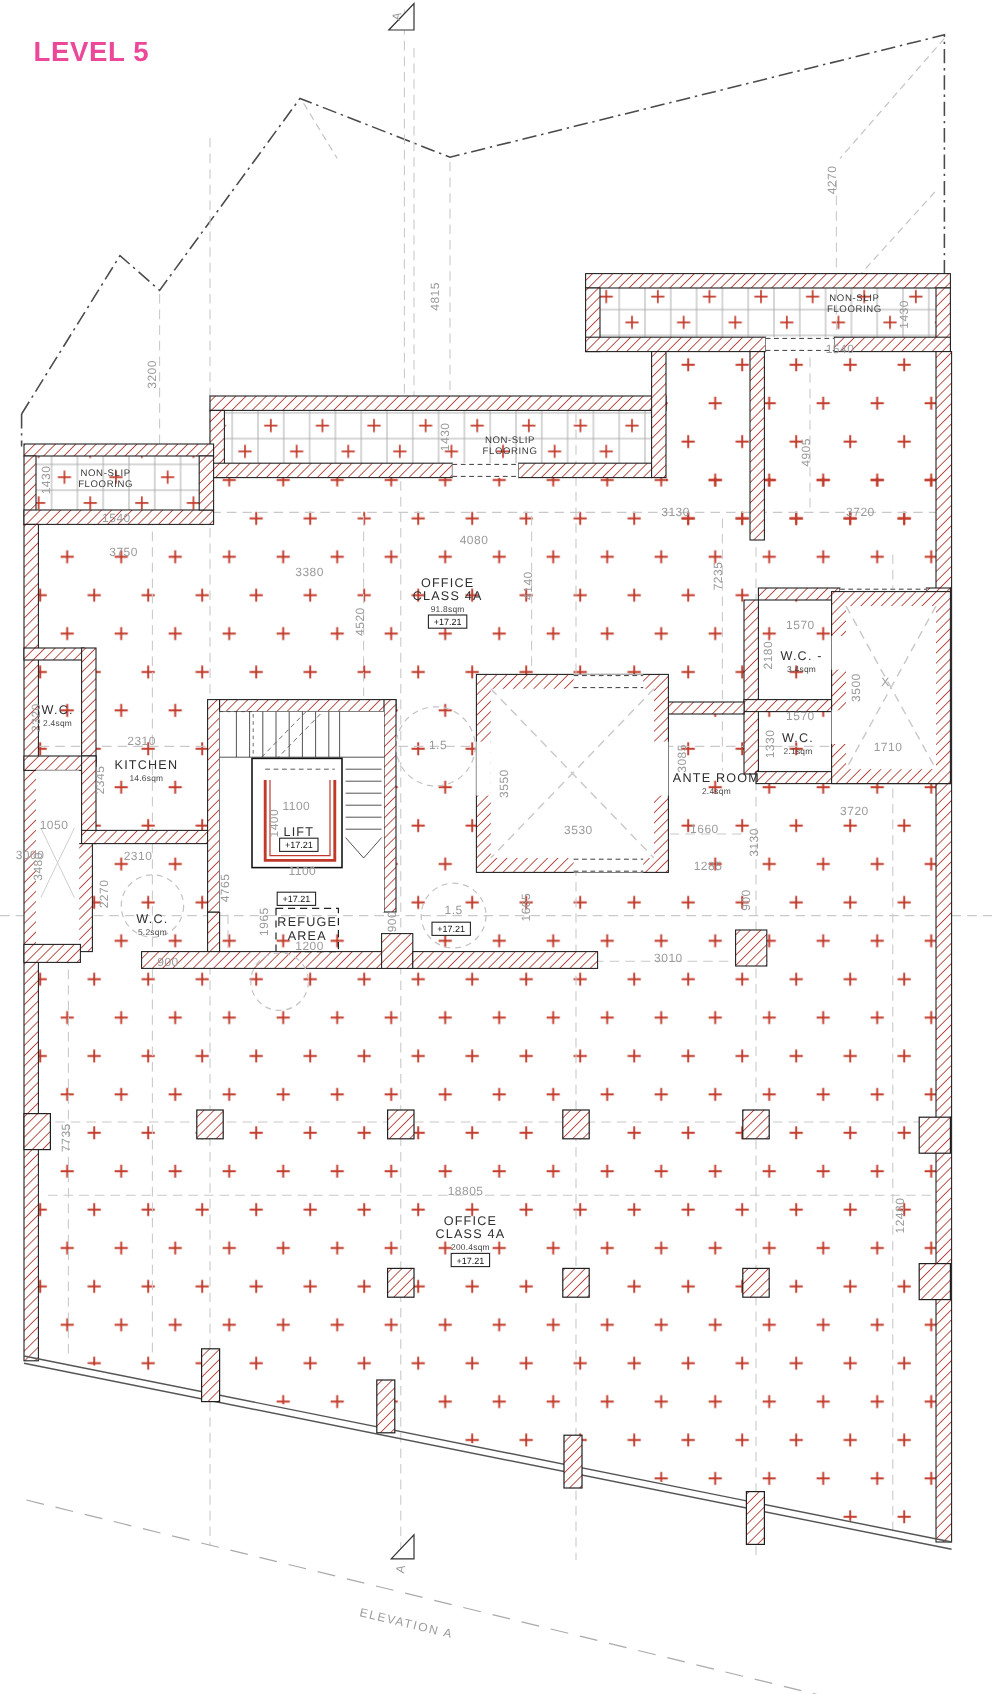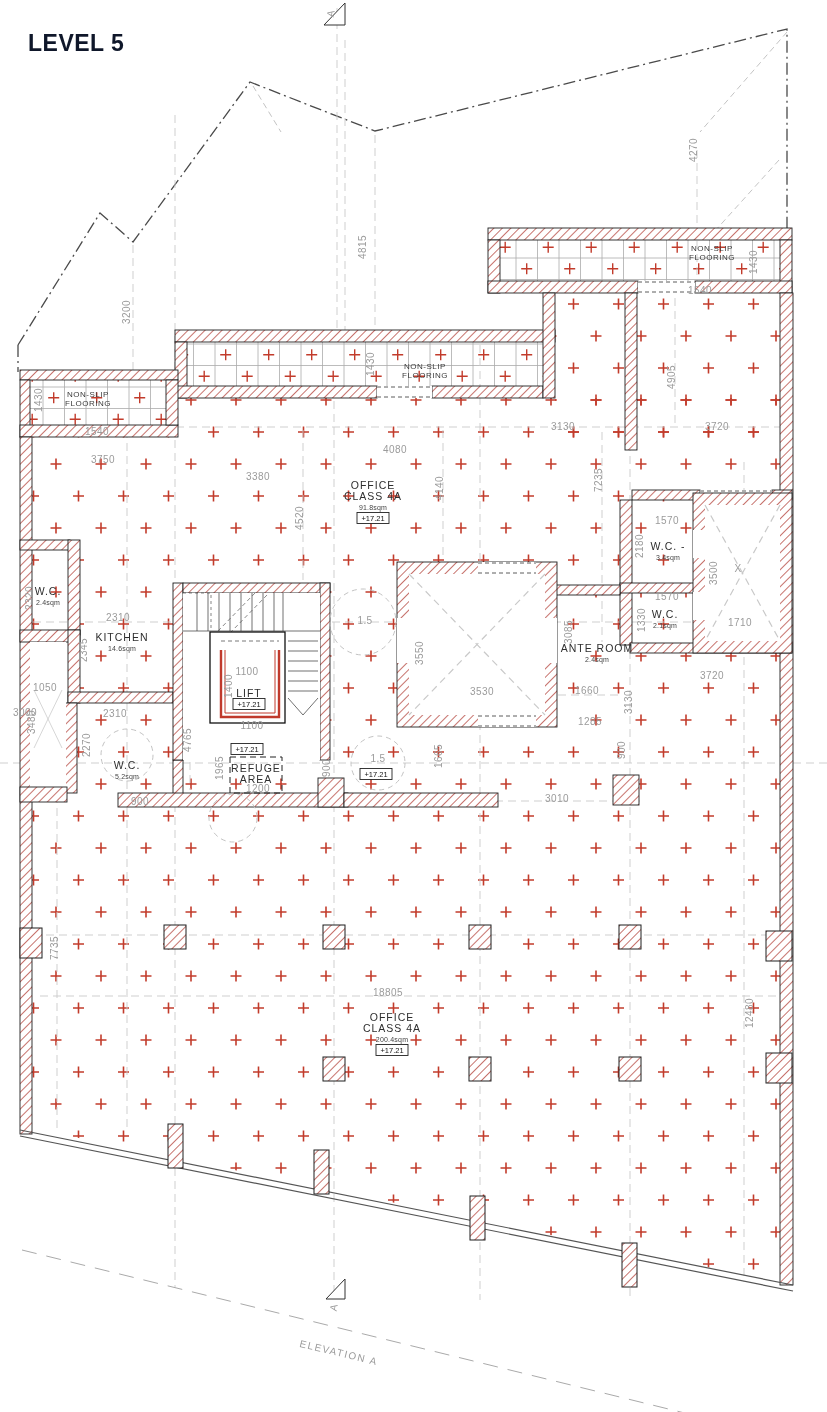--- a/index.html
+++ b/index.html
@@ -1,18 +1,18 @@
 <!DOCTYPE html>
 <html><head>
 <meta charset="utf-8">
 <style>
   html,body{margin:0;padding:0;background:#ffffff;}
   #sheet{position:relative;width:827px;height:1412px;background:#fff;overflow:hidden;
          font-family:"Liberation Sans",sans-serif;}
-  #title{position:absolute;left:28px;top:30px;font-size:23px;font-weight:bold;color:#0f172a;
+  #title{position:absolute;left:28px;top:30px;font-size:23px;font-weight:bold;color:#ec4899;
          letter-spacing:.5px;}
   svg text{font-family:"Liberation Sans",sans-serif;text-anchor:middle;}
   .dim{font-size:10px;fill:#9b9b9b;letter-spacing:.4px;}
   .room{font-size:10.5px;fill:#2e2e2e;letter-spacing:1px;}
   .area{font-size:7px;fill:#444;letter-spacing:.2px;}
   .lvl{font-size:7.5px;fill:#111;}
   .lvlbox{fill:#fff;stroke:#222;stroke-width:.9;}
   .nonslip{font-size:8px;fill:#3a3a3a;letter-spacing:.5px;}
   .elev-label{font-size:10px;fill:#9b9b9b;letter-spacing:1.5px;}
   .wall{fill:url(#hatch);stroke:#1f1f1f;stroke-width:.9;}

